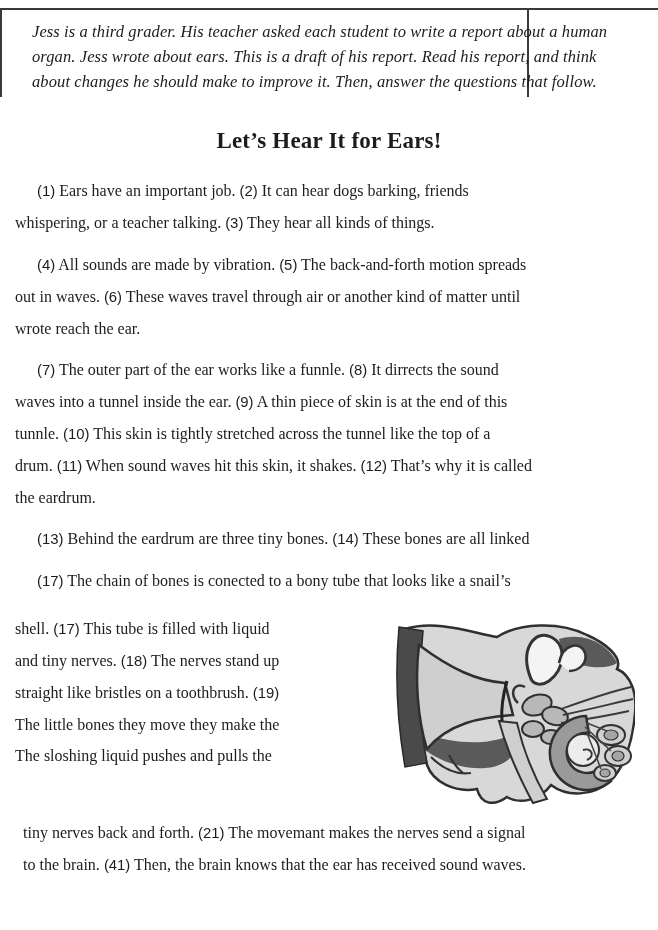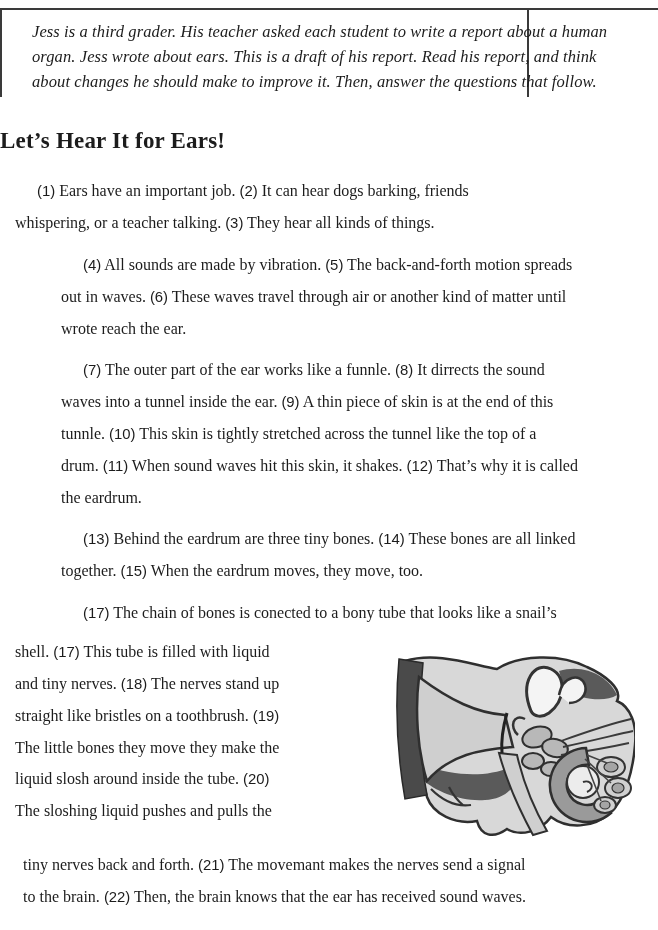--- a/index.html
+++ b/index.html
@@ -26,35 +26,36 @@
   .intro-box .line {
     font-style:italic;
     font-size:16.5px;
     line-height:25px;
     white-space:nowrap;
     letter-spacing:0.1px;
   }
   
   .report-title {
     position:absolute; left:0; top:128px; width:658px;
+    text-align:center;
     font-weight:bold;
     font-size:23px;
     letter-spacing:0.2px;
   }
   
   .body-text {
     position:absolute; left:15px; top:175px; width:620px;
     font-size:16px;
   }
   .line {
     line-height:31px;
     white-space:nowrap;
   }
   .para { margin:0; }
-  .para + .para { margin-top:10px;margin-left:46px; }
+  .para + .para { margin-top:10px; }
   .para .line:first-child { padding-left:22px; }
   .para.no-indent .line:first-child { padding-left:0; }
   .snum { font-family:"Liberation Sans", sans-serif; font-size:0.93em; }
   
   .wrap-row {
     display:flex;
     margin-top:7px;
     align-items:flex-start;
   }
   .wrap-left { width:322px; flex:0 0 auto; }
@@ -92,34 +93,32 @@
   <div class="para">
       <div class="line"><span class="snum">(7)</span> The outer part of the ear works like a funnle. <span class="snum">(8)</span> It dirrects the sound</div>
       <div class="line">waves into a tunnel inside the ear. <span class="snum">(9)</span> A thin piece of skin is at the end of this</div>
       <div class="line">tunnle. <span class="snum">(10)</span> This skin is tightly stretched across the tunnel like the top of a</div>
       <div class="line">drum. <span class="snum">(11)</span> When sound waves hit this skin, it shakes. <span class="snum">(12)</span> That’s why it is called</div>
       <div class="line">the eardrum.</div>
     </div>
 
   <div class="para">
       <div class="line"><span class="snum">(13)</span> Behind the eardrum are three tiny bones. <span class="snum">(14)</span> These bones are all linked</div>
-      <div class="line">together. <span class="snum">(15)</span> When the eardrum moves, they move, too.</div>
     </div>
 
   <div class="para">
       <div class="line"><span class="snum">(17)</span> The chain of bones is conected to a bony tube that looks like a snail’s</div>
     </div>
 
   <div class="wrap-row">
-    <div class="wrap-left para no-indent" style="margin-top:0">
+    <div class="wrap-left para no-indent" style="margin-top:9px">
         <div class="line">shell. <span class="snum">(17)</span> This tube is filled with liquid</div>
         <div class="line">and tiny nerves. <span class="snum">(18)</span> The nerves stand up</div>
         <div class="line">straight like bristles on a toothbrush. <span class="snum">(19)</span></div>
         <div class="line">The little bones they move they make the</div>
-        <div class="line">liquid slosh around inside the tube. <span class="snum">(20)</span></div>
         <div class="line">The sloshing liquid pushes and pulls the</div>
       </div>
 
     <div class="wrap-right">
 
       <svg width="296" height="192" viewBox="0 0 296 192" xmlns="http://www.w3.org/2000/svg">
 
         <path d="M66,12 C98,2 134,16 158,20 C180,6 220,4 248,18 C266,26 284,40 278,52
                  C292,58 298,76 296,96 C294,122 286,150 272,163 C254,180 228,180 212,168
                  C201,183 181,188 168,180 C154,190 142,187 138,172 C116,176 94,165 88,148
@@ -170,16 +169,16 @@
         <g stroke="#333333" stroke-width="2.2" fill="none">
           <path d="M92,140 C104,152 118,158 132,156"></path>
           <path d="M110,138 C114,146 119,152 124,156"></path>
         </g>
       </svg>
     </div>
   </div>
 
   <div class="para no-indent tail-lines" style="margin-top:8px">
       <div class="line">tiny nerves back and forth. <span class="snum">(21)</span> The movemant makes the nerves send a signal</div>
-      <div class="line">to the brain. <span class="snum">(22)</span> Then, the brain knows that the ear has received sound waves.</div>
+      <div class="line">to the brain. <span class="snum">(41)</span> Then, the brain knows that the ear has received sound waves.</div>
     </div>
 
 </div>
 
 </body></html>

